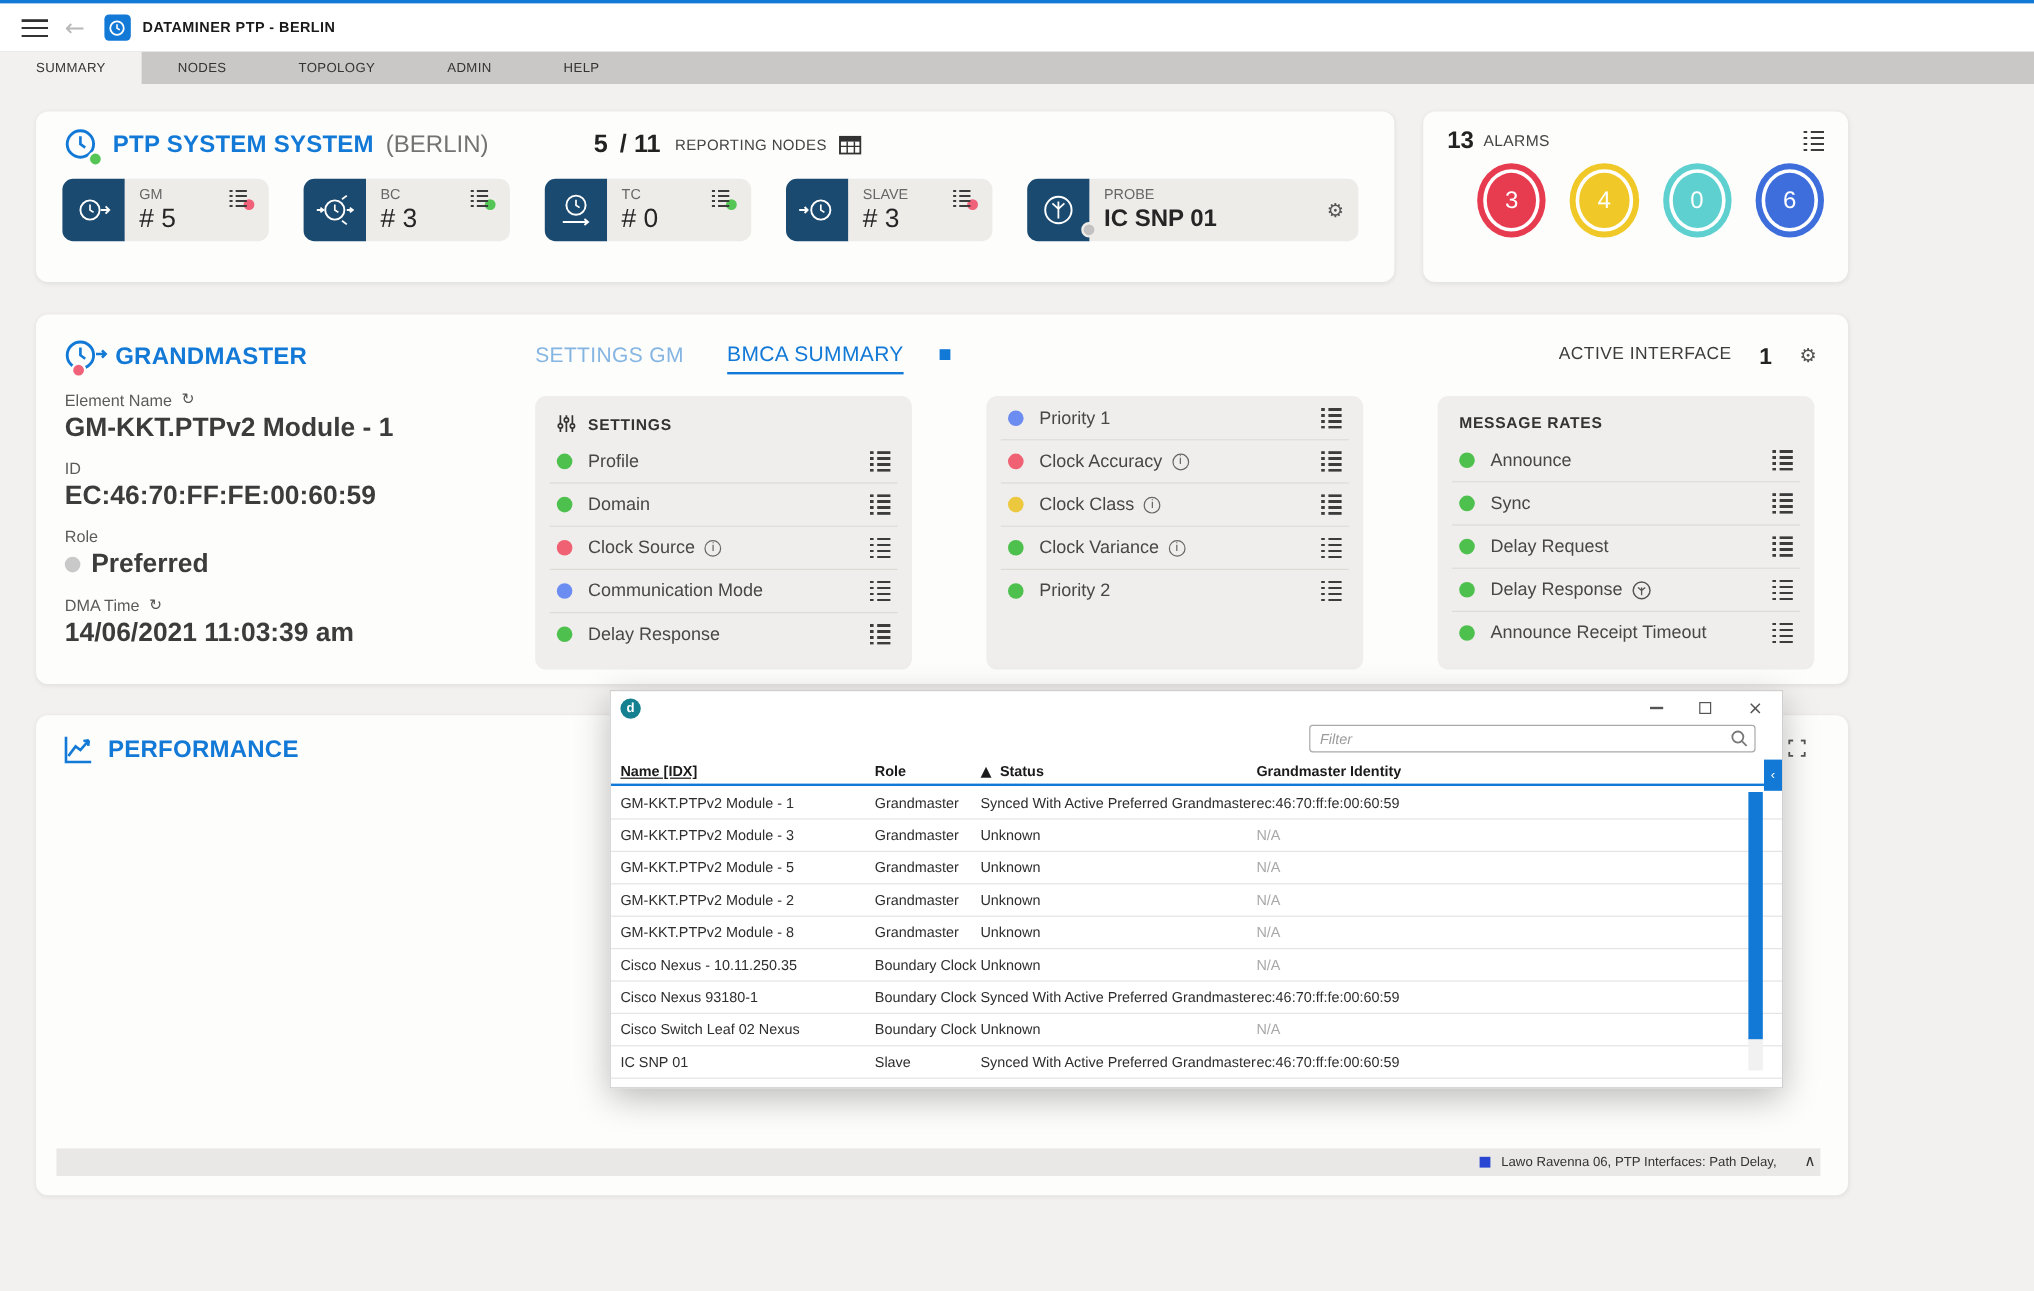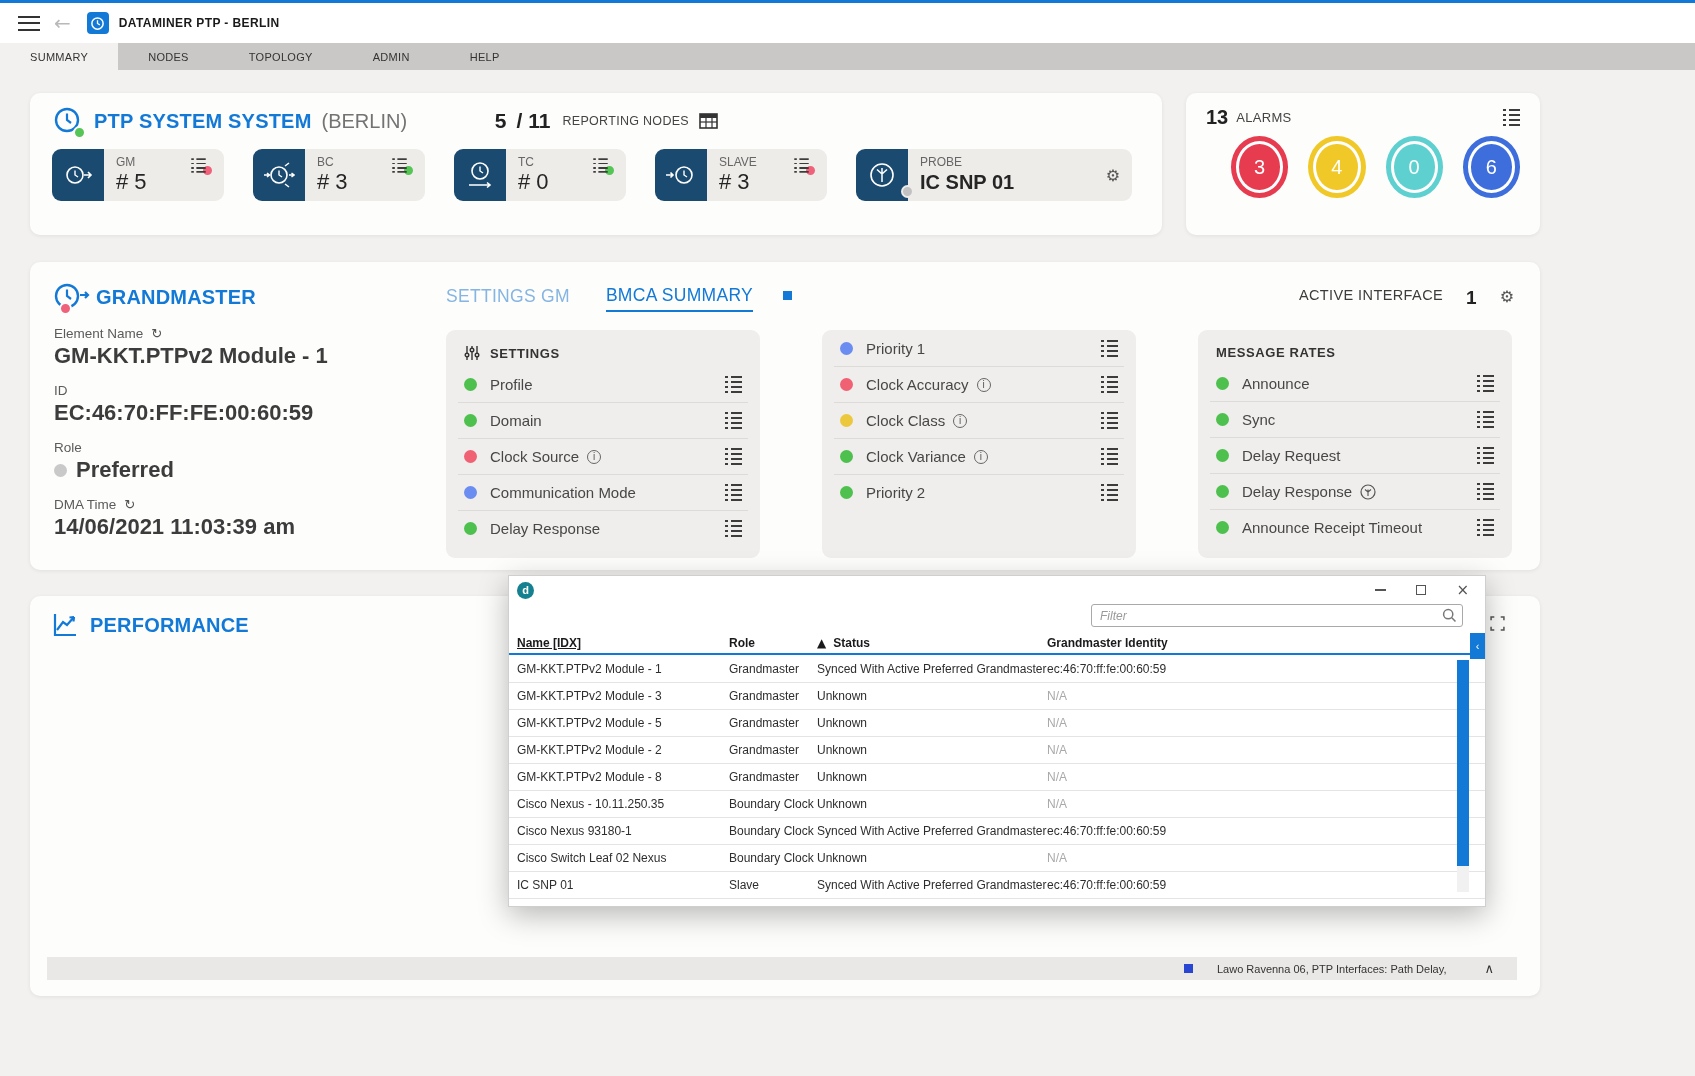--- a/index.html
+++ b/index.html
@@ -90,21 +90,21 @@
     background-image:repeating-linear-gradient(#3c3c3c 0 2.2px, transparent 2.2px 5px),
                      repeating-linear-gradient(#3c3c3c 0 2.2px, transparent 2.2px 5px);
     background-size:3px 17px, 11px 17px; background-position:0 0, 6px 0; background-repeat:no-repeat; }
   .listicon.sm { transform:scale(.85); }
   .probe-mini { width:16px; height:16px; margin-left:8px; flex:none; }
 
   
   .perf-card { width:1510px; height:400px; position:relative; padding:16px 22px; }
   .perf-titlerow { display:flex; align-items:center; gap:12px; }
   .statusstrip { position:absolute; left:17px; right:23px; bottom:16px; height:23px; background:#eae8e6;
-    display:flex; align-items:center; justify-content:flex-end; padding-right:23px; gap:24px; }
+    display:flex; align-items:center; justify-content:flex-end; padding-right:4px; gap:9px; }
   .legend-square { width:9px; height:9px; }
   .legend-text { font-size:11px; color:#333; }
   .chev-up { font-family:"DejaVu Sans",sans-serif; font-size:13px; color:#333; margin-left:14px; cursor:pointer; }
 
   .expandicon { position:absolute; left:1490px; top:616px; cursor:pointer; z-index:5; }
 
   
   .popup { position:absolute; left:508px; top:575px; width:978px; height:332px; background:#fff;
     border:1px solid #cfcfcf; box-shadow:0 8px 28px rgba(0,0,0,.28); z-index:20; overflow:hidden; }
   .pop-titlebar { height:28px; display:flex; align-items:center; padding:0 16px 0 8px; }

